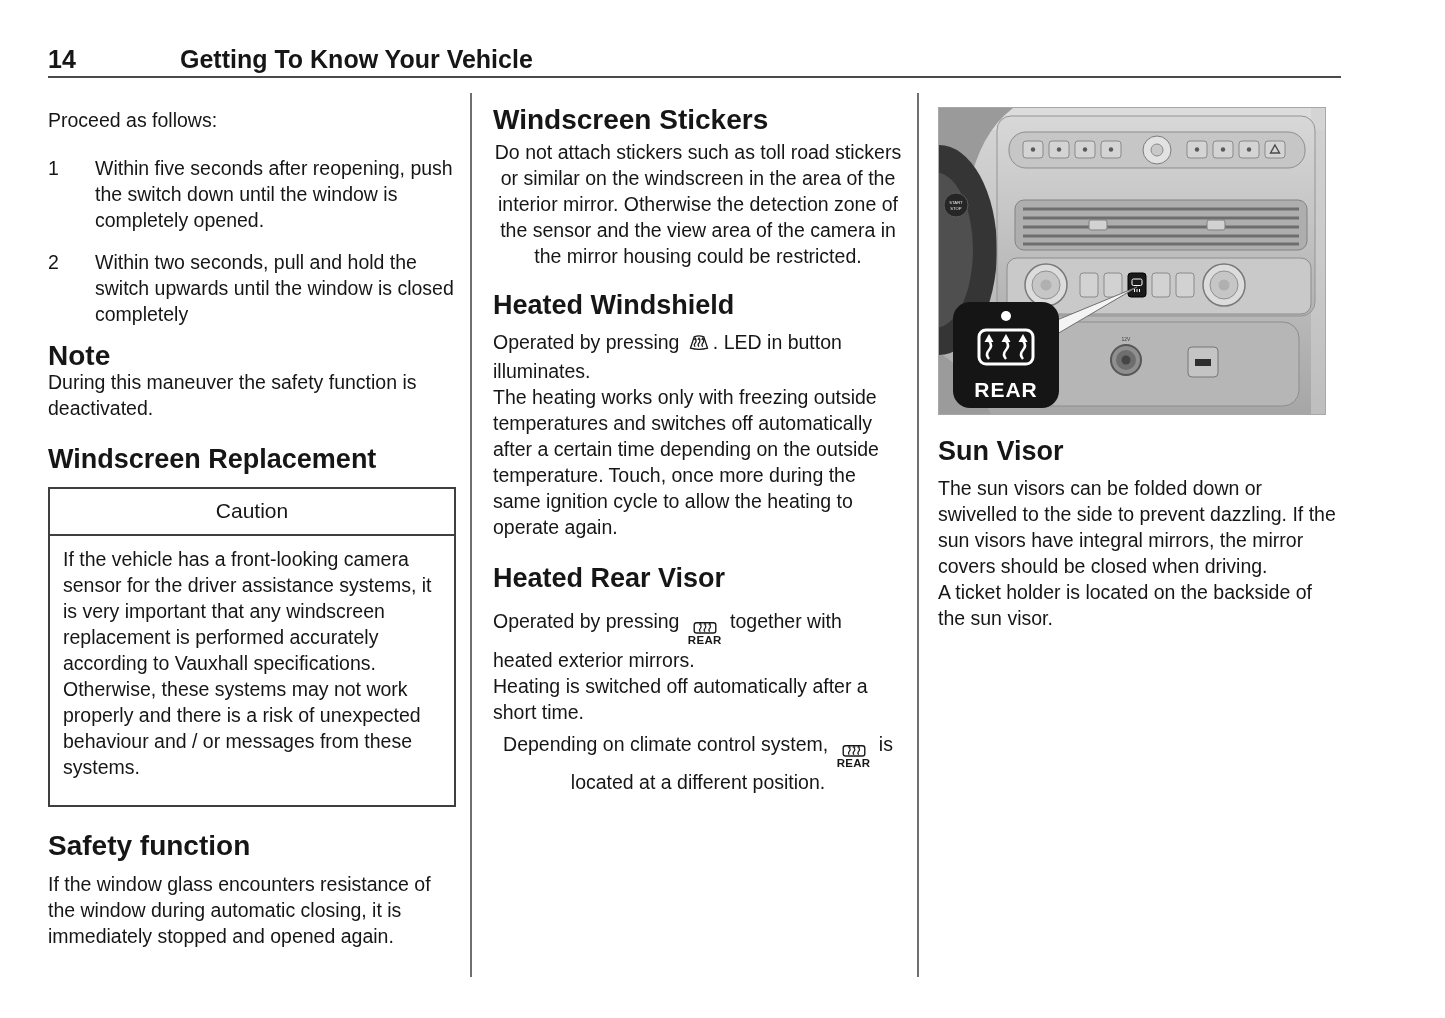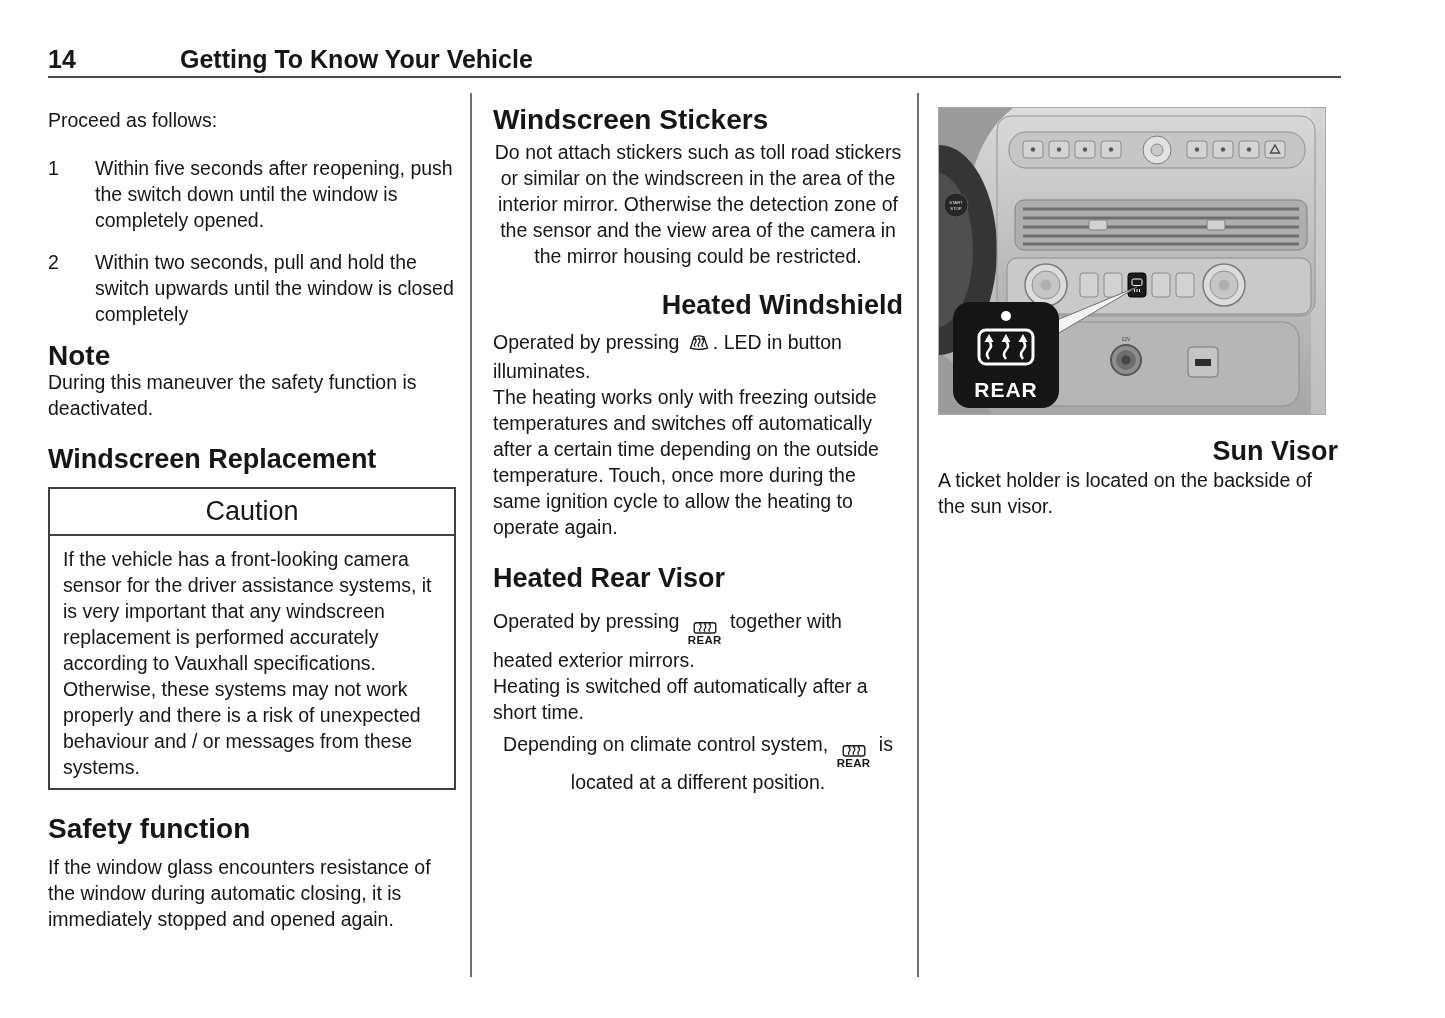--- a/index.html
+++ b/index.html
@@ -21,26 +21,26 @@
   .h2 { font-size:27px; font-weight:bold; line-height:32px; }
   .subhead { font-size:28px; font-weight:bold; }
 
   .steps { margin-top:22px; }
   .step { display:flex; margin-bottom:16px; }
   .step-num { flex:0 0 47px; }
   .step-text { flex:1; }
 
   .note-label { margin-top:4px; }
   .mt6 { margin-top:6px;text-align:center; } .mt8 { margin-top:8px; } .mt12 { margin-top:12px; }
-  .mt14 { margin-top:14px; } .mt20 { margin-top:20px;text-align:right; } .mt22 { margin-top:22px; }
+  .mt14 { margin-top:14px; } .mt20 { margin-top:20px; } .mt22 { margin-top:22px; }
   .mt26 { margin-top:26px; }
 
   .caution-box  { border:2px solid #3f3f3f; margin-top:12px; }
-  .caution-title{ text-align:center; font-size:27px; padding:9px 0 10px; border-bottom:2px solid #3f3f3f; }
-  .caution-body { padding:10px 12px 8px 13px; }
+  .caution-title{ text-align:center; font-size:21px; padding:9px 0 10px; border-bottom:2px solid #3f3f3f; }
+  .caution-body { padding:10px 12px 25px 13px; }
 
   .icon-windshield { vertical-align:-3px; margin:0 2px; }
   .rear-inline { display:inline-flex; flex-direction:column; align-items:center; vertical-align:-6px; margin:0 3px; line-height:1; }
   .rear-inline-label { font-size:11.5px; font-weight:bold; letter-spacing:0.3px; margin-top:1px; }
 
   .photo-wrap { width:388px; height:308px; border:1px solid #a8a8a8; background:#c4c4c4; }
   .caption { margin-top:10px; }
 </style>
 </head>
 <body>
@@ -239,16 +239,17 @@
           <path d="M50 226 l-4.5 8 h9 Z" fill="#ffffff"></path>
           <path d="M67 226 l-4.5 8 h9 Z" fill="#ffffff"></path>
           <path d="M84 226 l-4.5 8 h9 Z" fill="#ffffff"></path>
           <text x="67" y="289" font-size="21" font-weight="bold" fill="#ffffff" text-anchor="middle" letter-spacing="1" font-family="Liberation Sans, sans-serif">REAR</text>
         </g>
       </svg>
     </div>
 
 
     <h2 class="h2 mt20">Sun Visor</h2>
+    <p class="mt8">The sun visors can be folded down or swivelled to the side to prevent dazzling. If the sun visors have integral mirrors, the mirror covers should be closed when driving.</p>
     <p>A ticket holder is located on the backside of the sun visor.</p>
   </div>
 
 </div>
 
 </body></html>

